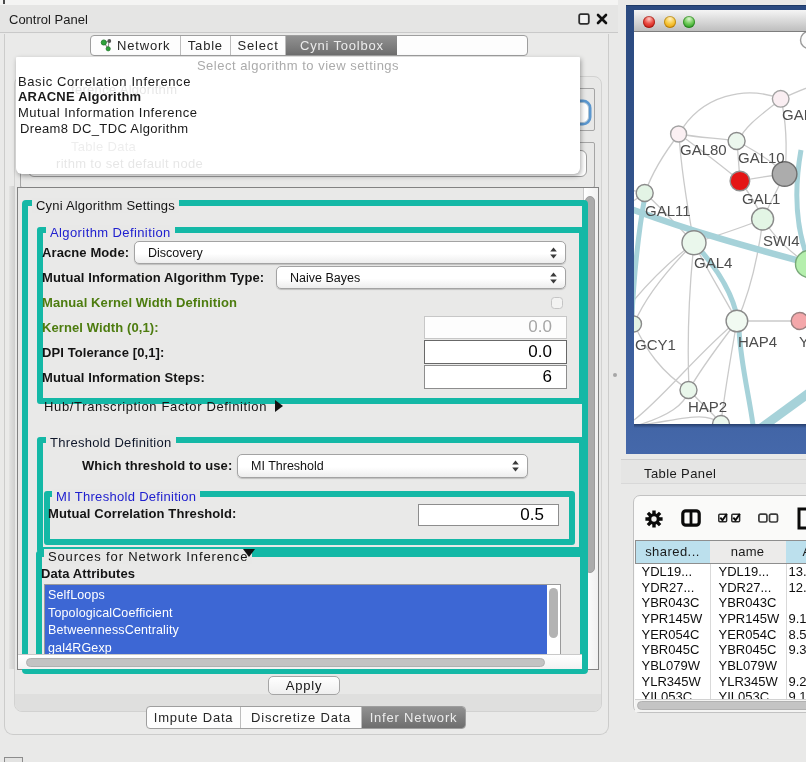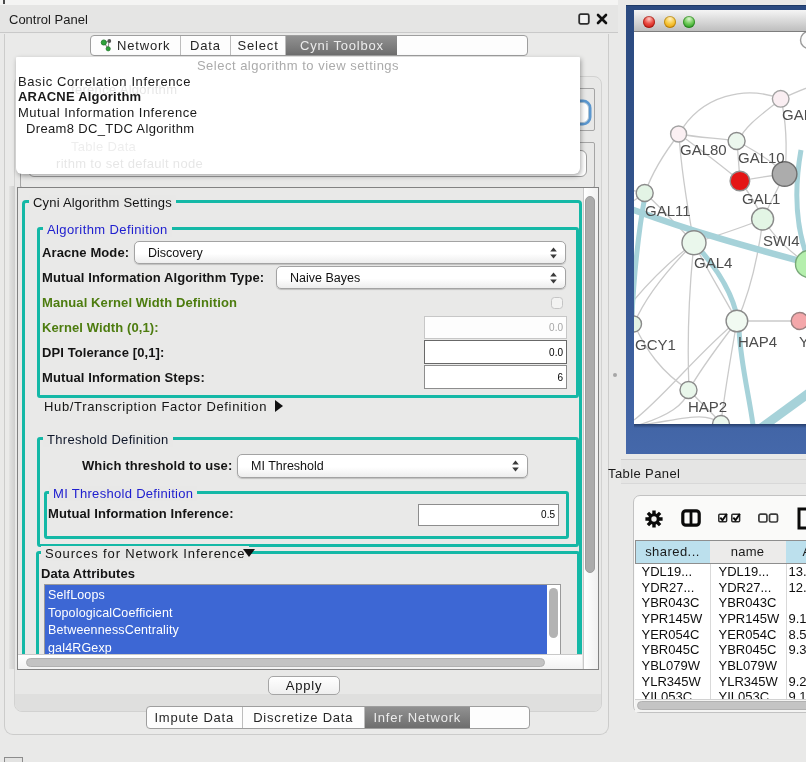--- a/index.html
+++ b/index.html
@@ -1,26 +1,26 @@
 <!DOCTYPE html>
 <html><head>
 <meta charset="utf-8">
 <style>
 html,body{margin:0;padding:0}
 body{width:806px;height:762px;overflow:hidden;background:#E9E9E8;font-family:"Liberation Sans",sans-serif;position:relative}
 .a{position:absolute}
 .b{font-weight:bold;font-size:13px;letter-spacing:.1px;color:#141414;white-space:nowrap}
 .n{font-size:13px;letter-spacing:.65px;color:#141414;white-space:nowrap}
 .dis{color:#4d7c0f}
-.g{position:absolute;border:3px solid #14b8a6;border-radius:3px;box-shadow:inset 0 0 0 0 #fff}
+.g{position:absolute;border:6px solid #14b8a6;border-radius:3px;box-shadow:inset 0 0 0 0 #fff}
 .gt{position:absolute;top:-8px;background:#E8E8E7;padding:0 4px;font-size:13px;line-height:15px;white-space:nowrap}
 .combo{position:absolute;border:1px solid #A3A3A3;border-radius:5px;background:linear-gradient(#FFFFFF 55%,#EDEDED);box-shadow:0 1px 1px rgba(0,0,0,.18)}
 .combo .t{position:absolute;left:13px;top:0;bottom:0;display:flex;align-items:center;font-size:12.5px;color:#111;white-space:nowrap}
 .combo svg{position:absolute;right:7px;top:50%;margin-top:-6px}
-.field{position:absolute;background:#FFF;box-sizing:border-box;display:flex;align-items:center;justify-content:flex-end;padding-right:3px;font-size:10px}
+.field{position:absolute;background:#FFF;box-sizing:border-box;display:flex;align-items:center;justify-content:flex-end;padding-right:14px;font-size:17px}
 .seg{position:absolute;display:flex;font-size:13px;letter-spacing:.8px;color:#262626;border:1px solid #9E9E9E;border-radius:4px;background:#FDFDFD;overflow:hidden;box-sizing:border-box}
 .seg>div{display:flex;align-items:center;justify-content:center;border-right:1px solid #BDBDBD;box-sizing:border-box;white-space:nowrap}
 .seg>div:last-child{border-right:none}
 .seg>div.sel{background:linear-gradient(#919191,#6E6E6E);color:#ECECEC;border-right-color:#6E6E6E}
 </style>
 </head>
 <body>
 
 <div class="a" style="left:0;top:0;width:618px;height:5px;background:#F4F4F3"></div>
 <div class="a" style="left:2.5px;top:0;width:2px;height:4px;background:#4a4a4a"></div>
@@ -44,34 +44,34 @@
 <div class="a" style="left:20px;top:142px;width:574.5px;height:45.5px;border:1px solid #A5A5A5;border-radius:2px;box-sizing:border-box"></div>
 <div class="a" style="left:28px;top:150px;width:558.5px;height:26.5px;border:1px solid #9E9E9E;border-radius:6px;background:#FFF;box-sizing:border-box"></div>
 
 <div class="seg" style="left:89.5px;top:35px;width:438.5px;height:20.5px">
   <div style="width:90.5px"><svg width="13" height="14" viewBox="0 0 13 14" style="margin-right:4px">
         <path d="M4 4.5L9 3.2M4 4.5L8 10.5M9 3.2L8 10.5" stroke="#8a8a8a" stroke-width="1.1" fill="none"></path>
         <circle cx="3.8" cy="4.5" r="2.6" fill="#2FA23B" stroke="#1E7A28" stroke-width=".8"></circle>
         <circle cx="9.3" cy="3" r="1.9" fill="#555"></circle>
         <circle cx="8.2" cy="10.8" r="2.1" fill="#2FA23B" stroke="#1E7A28" stroke-width=".8"></circle>
       </svg>Network</div>
-  <div style="width:49.7px">Data</div>
+  <div style="width:49.7px">Table</div>
   <div style="width:55.8px">Select</div>
   <div class="sel" style="width:111px">Cyni Toolbox</div>
 </div>
 
 <div class="a" style="left:8.5px;top:186px;width:6px;height:483px;background:linear-gradient(90deg,#E3E3E2,#CFCFCE)"></div>
 <div class="a" style="left:17px;top:186.5px;width:581.5px;height:483px;border:1px solid #828282;background:#E9E9E8;box-sizing:border-box"></div>
 
 <div class="a" style="left:582.5px;top:187.5px;width:15px;height:481px;background:linear-gradient(90deg,#FFF,#F0F0F0);border-left:1px solid #C9C9C9;box-sizing:border-box"></div>
 <div class="a" style="left:585px;top:196px;width:10px;height:377px;border-radius:5px;background:#ABABAB;border:1px solid #9C9C9C;box-sizing:border-box"></div>
 
 <div class="a" style="left:268px;top:676px;width:72px;height:18.5px;border:1px solid #A5A5A5;border-radius:5px;background:linear-gradient(#FFF,#EFEFEF);display:flex;align-items:center;justify-content:center;font-size:13px;letter-spacing:.8px;color:#141414;box-sizing:border-box">Apply</div>
 
-<div class="seg" style="left:146px;top:706px;width:384px;height:22.5px">
+<div class="seg" style="left:146px;top:706px;width:320px;height:22.5px">
   <div style="width:95.5px">Impute Data</div>
   <div style="width:122.5px">Discretize Data</div>
   <div class="sel" style="width:104.5px">Infer Network</div>
 </div>
 
 <div class="a" style="left:612.5px;top:373px;width:4px;height:4px;border-radius:2px;background:#A6A6A6"></div>
 
 <div class="a" style="left:4px;top:757px;width:19px;height:14px;border:1.5px solid #8C8C8C;background:#E3E3E2;box-sizing:border-box"></div>
 
 <div class="g" style="left:22px;top:200px;width:554px;height:462px;border-radius:4px">
@@ -117,21 +117,21 @@
     <span class="t">MI Threshold</span>
     <svg width="9" height="12" viewBox="0 0 9 12">
       <path d="M4.5 0.5L7.8 4.6H1.2z" fill="#3A3A3A"></path>
       <path d="M4.5 11.5L1.2 7.4h6.6z" fill="#3A3A3A"></path>
     </svg>
   </div>
 
 <div class="g" style="left:44px;top:491px;width:519px;height:42px">
   <span class="gt" style="left:2px;color:#2020CF;letter-spacing:.3px">MI Threshold Definition</span>
 </div>
-<div class="b" style="left:48px;top:505.5px;position:absolute">Mutual Information Inference:</div>
+<div class="b" style="left:48px;top:505.5px;position:absolute">Mutual Correlation Threshold:</div>
 <div class="field" style="left:418px;top:504px;width:141px;height:21.5px;border:1px solid #8D8D8D;color:#000">0.5</div>
 
 <div class="g" style="left:36px;top:551px;width:538px;height:106px">
   <span class="gt" style="left:2px;color:#141414;letter-spacing:.85px">Sources for Network Inference</span>
 </div>
 <div class="a" style="left:243px;top:548.5px;width:0;height:0;border-top:8px solid #111;border-left:6.5px solid transparent;border-right:6.5px solid transparent"></div>
 <div class="b" style="left:41px;top:565.5px;position:absolute">Data Attributes</div>
 
 <div class="a" style="left:43.5px;top:583.5px;width:517px;height:72px;background:#FFF;border:1px solid #9A9A9A;box-sizing:border-box"></div>
 <div class="a" style="left:44.5px;top:584.5px;width:502px;height:70px;background:#3D67D4;color:#FFF;font-size:12.5px;letter-spacing:.15px;line-height:17.5px;padding-left:3.5px;padding-top:2.8px;box-sizing:border-box;overflow:hidden">SelfLoops<br>TopologicalCoefficient<br>BetweennessCentrality<br>gal4RGexp</div>
@@ -141,21 +141,21 @@
 <div class="a" style="left:26px;top:657.5px;width:519px;height:9.5px;border-radius:5px;background:#C3C3C3;border:1px solid #B0B0B0;box-sizing:border-box"></div>
 
 <div class="a" style="left:16px;top:57px;width:564px;height:116.5px;background:#FFF;border-radius:1px 1px 6px 6px;box-shadow:1px 2px 5px rgba(0,0,0,.35);overflow:hidden;font-size:13px;color:#1A1A1A">
   <div class="a" style="left:55px;top:25px;color:rgba(60,60,60,.13);letter-spacing:.3px">ference Algorithm</div>
   <div class="a" style="left:55px;top:82px;color:rgba(60,60,60,.09);letter-spacing:.3px">Table Data</div>
   <div class="a" style="left:40px;top:99px;color:rgba(60,60,60,.13);letter-spacing:.3px">rithm to set default node</div>
   <div style="height:16.2px;display:flex;align-items:center;justify-content:center;color:#ABABAB;letter-spacing:.5px">Select algorithm to view settings</div>
   <div style="height:15.7px;padding-left:2px;display:flex;align-items:center;letter-spacing:.6px">Basic Correlation Inference</div>
   <div style="height:15.7px;padding-left:2px;display:flex;align-items:center;font-weight:bold;letter-spacing:.2px">ARACNE Algorithm</div>
   <div style="height:15.7px;padding-left:2px;display:flex;align-items:center;letter-spacing:.5px">Mutual Information Inference</div>
-  <div style="height:15.7px;padding-left:10px;display:flex;align-items:center;letter-spacing:.35px">Dream8 DC_TDC Algorithm</div>
+  <div style="height:15.7px;padding-left:4px;display:flex;align-items:center;letter-spacing:.35px">Dream8 DC_TDC Algorithm</div>
 </div>
 
 <div class="a" style="left:625.5px;top:5px;width:181px;height:448.5px;background:linear-gradient(180deg,#2B4A80 0%,#33548C 45%,#3E61A1 85%,#4568AA 100%);border-top:1px solid #1E3A66;box-sizing:border-box"></div>
 <div class="a" style="left:633.5px;top:10px;width:173px;height:22px;background:linear-gradient(#F5F5F5,#BEBEBE);border-bottom:1.5px solid #7E7E7E;box-sizing:border-box"></div>
 <div class="a" style="left:643px;top:15.5px;width:12px;height:12px;border-radius:6px;background:radial-gradient(circle at 50% 25%,#FFC9C4,#EA4B42 45%,#D62A22 70%,#A31210);box-shadow:inset 0 0 0 1px rgba(130,15,10,.5)"></div>
 <div class="a" style="left:663.5px;top:15.5px;width:12px;height:12px;border-radius:6px;background:radial-gradient(circle at 50% 25%,#FFEFC0,#F7C93F 45%,#EFAD1B 70%,#C1830A);box-shadow:inset 0 0 0 1px rgba(140,95,0,.5)"></div>
 <div class="a" style="left:682.5px;top:15.5px;width:12px;height:12px;border-radius:6px;background:radial-gradient(circle at 50% 25%,#DCF5CF,#6FCB58 45%,#3FAA33 70%,#23851D);box-shadow:inset 0 0 0 1px rgba(25,105,20,.5)"></div>
 <div class="a" style="left:633.5px;top:32px;width:172.5px;height:391.5px;background:#FFF;overflow:hidden">
 <svg width="173" height="392" viewBox="633 32 173 392" style="position:absolute;left:0;top:0">
 <g fill="none" stroke="#CACACA" stroke-width="1.3">
@@ -228,21 +228,21 @@
 <text x="634" y="349.5">GCY1</text>
 <text x="737" y="346.5">HAP4</text>
 <text x="798" y="346.5">Y</text>
 <text x="687" y="411.5">HAP2</text>
 </g>
 </svg>
 </div>
 <div class="a" style="left:633.5px;top:423.5px;width:172.5px;height:4px;background:linear-gradient(rgba(15,30,60,.55),rgba(15,30,60,0))"></div>
 
 <div class="a" style="left:621px;top:459px;width:185px;height:25px;background:#E5E5E4;border-top:1px solid #CFCFCF;border-bottom:1px solid #D8D8D8;box-sizing:border-box"></div>
-<div class="a" style="left:608px;top:465.5px;font-size:13px;letter-spacing:.4px;color:#1B1B1B">Table Panel</div>
+<div class="a" style="left:644px;top:465.5px;font-size:13px;letter-spacing:.4px;color:#1B1B1B">Table Panel</div>
 <div class="a" style="left:632.5px;top:494.5px;width:180px;height:218.5px;border:1px solid #C2C2C2;border-radius:7px;background:#FAFAF9;box-sizing:border-box"></div>
 
 <svg class="a" style="left:645px;top:510px" width="18" height="18" viewBox="1 1 18 18">
 <path d="M14.5 10.0L18.6 10.0M13.2 13.2L16.1 16.1M10.0 14.5L10.0 18.6M6.8 13.2L3.9 16.1M5.5 10.0L1.4 10.0M6.8 6.8L3.9 3.9M10.0 5.5L10.0 1.4M13.2 6.8L16.1 3.9" stroke="#0A0A0A" stroke-width="3.4"></path>
 <circle cx="10" cy="10" r="5.8" fill="#0A0A0A"></circle>
     <circle cx="10" cy="10" r="2.7" fill="#F2F2F1"></circle>
 </svg>
 <svg class="a" style="left:681px;top:508.5px" width="20" height="18" viewBox="0 0 20 18">
 <rect x="1.8" y="1.8" width="16.4" height="14.4" rx="3" fill="none" stroke="#0A0A0A" stroke-width="3.2"></rect>
 <path d="M10 1.8v14.4" stroke="#0A0A0A" stroke-width="2.8"></path>

